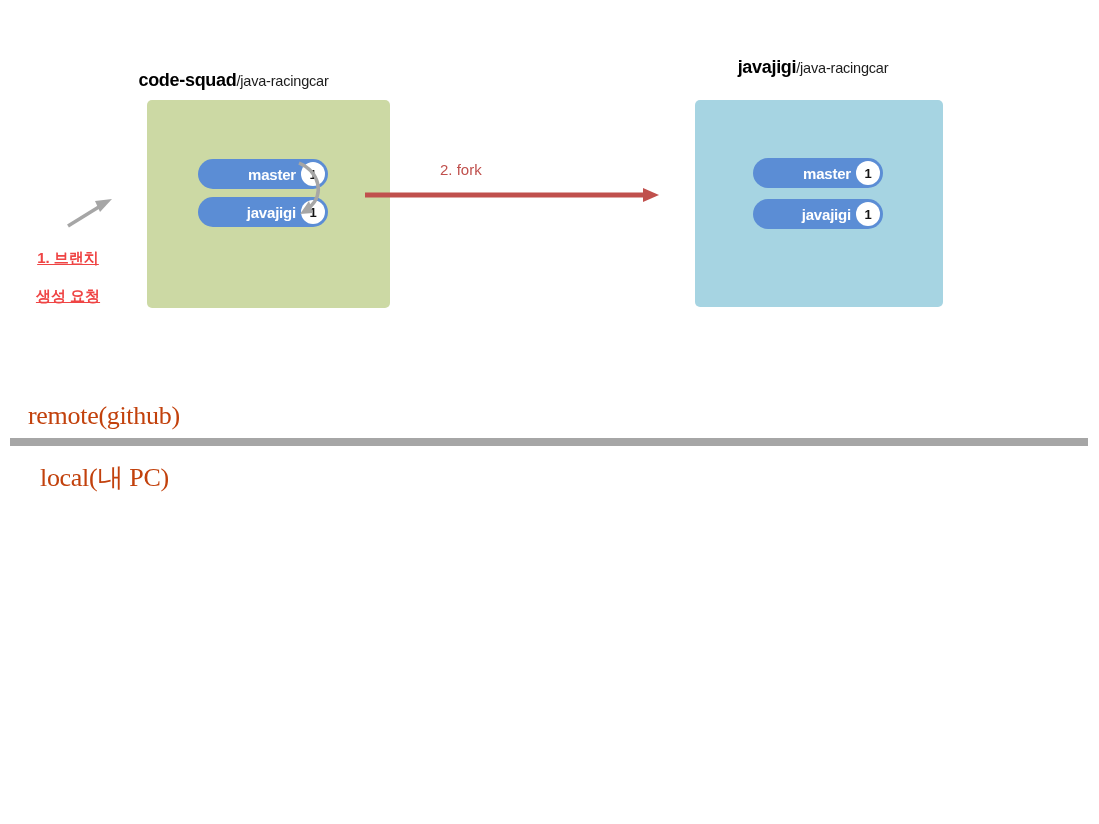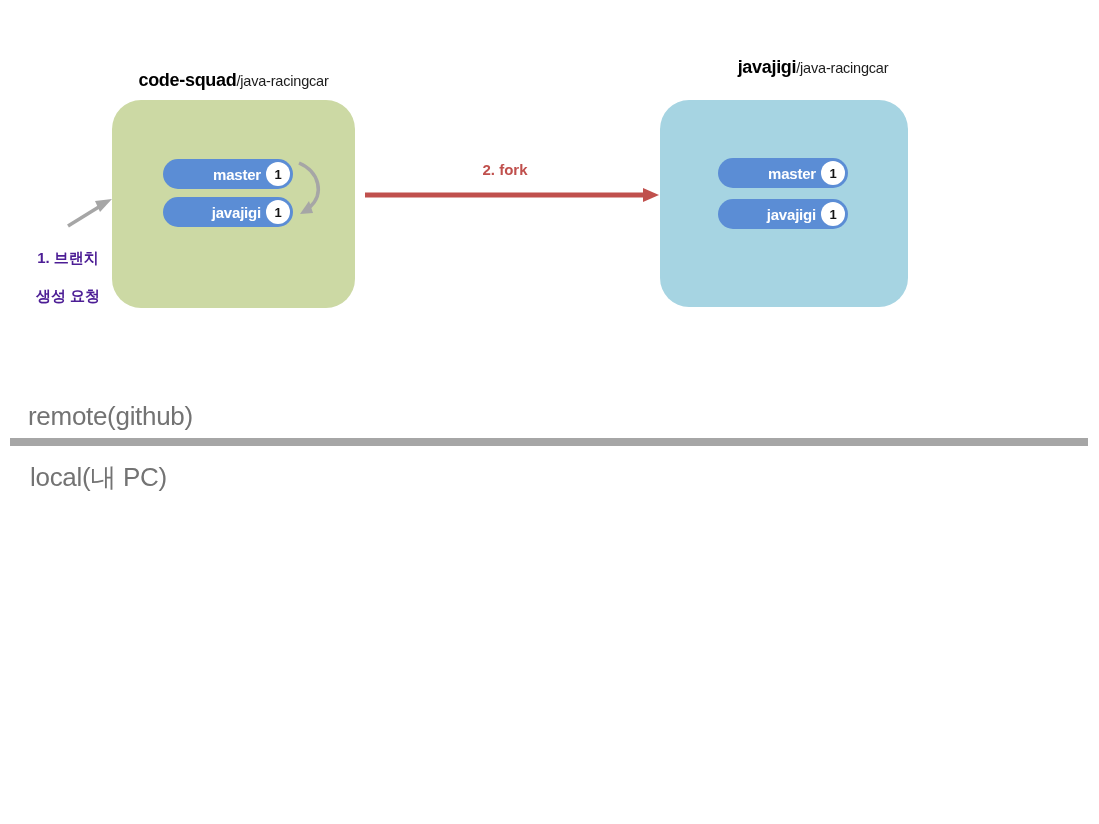--- a/index.html
+++ b/index.html
@@ -11,21 +11,21 @@
     overflow: hidden;
   }
   .abs { position: absolute; }
 
   
   .repo-title { text-align: center; white-space: nowrap; color: #000; }
   .repo-title .owner { font-weight: 700; font-size: 18px; letter-spacing: -0.3px; }
   .repo-title .path  { font-weight: 400; font-size: 14.5px; color: #1c1c1c; letter-spacing: -0.2px; }
 
   
-  .repo-box { border-radius: 29px; }
+  .repo-box { border-radius: 5px; margin-left: 35px; }
   .repo-box.green { background: var(--green-box); }
   .repo-box.blue  { background: var(--blue-box); }
 
   
   .pill {
     position: absolute;
     width: 130px; height: 30px;
     border-radius: 15px;
     background: var(--pill-blue);
     display: flex; align-items: center; justify-content: flex-end;
@@ -36,31 +36,31 @@
     width: 24px; height: 24px; border-radius: 50%;
     background: #ffffff; color: #141414;
     font-size: 13px; font-weight: 700;
     display: flex; align-items: center; justify-content: center;
     flex: 0 0 auto;
   }
 
   
   .fork-label {
     color: var(--accent-red);
-    font-weight: 700; font-size: 15px;
-    text-align: center;
+    font-weight: 400; font-size: 15px;
+    text-align: left;
   }
   .request-label {
-    color: #4c1d95;
+    color: #ef4444;
     font-weight: 700; font-size: 15px; line-height: 19px;
-    text-align: center; white-space: pre-line;
+    text-align: center; white-space: pre-line; text-decoration: underline;
   }
 
   
-  .section-label { font-size: 26px; color: #737373; letter-spacing: -0.3px; }
+  .section-label { font-size: 26px; color: #c2410c; letter-spacing: -0.3px; font-family: Liberation Serif, serif; }
   .divider { background: var(--divider-gray); }
 
   svg .gray-stroke { stroke: var(--arrow-gray); fill: none; }
   svg .gray-fill   { fill: var(--arrow-gray); }
   svg .red-stroke  { stroke: var(--accent-red); fill: none; }
   svg .red-fill    { fill: var(--accent-red); }
 </style>
 </head>
 <body>
 
@@ -113,13 +113,13 @@
   <div class="pill" style="left:58px; top:99px;">
     <span class="label">javajigi</span>
     <span class="badge">1</span>
   </div>
 </div>
 
 <div class="abs section-label" style="left:28px; top:401px;">remote(github)</div>
 
 <div class="abs divider" style="left:10px; top:438px; width:1078px; height:8px;"></div>
 
-<div class="abs section-label" style="left:30px; top:460px;">local(내 PC)</div>
+<div class="abs section-label" style="left:40px; top:460px;">local(내 PC)</div>
 
 </body></html>

